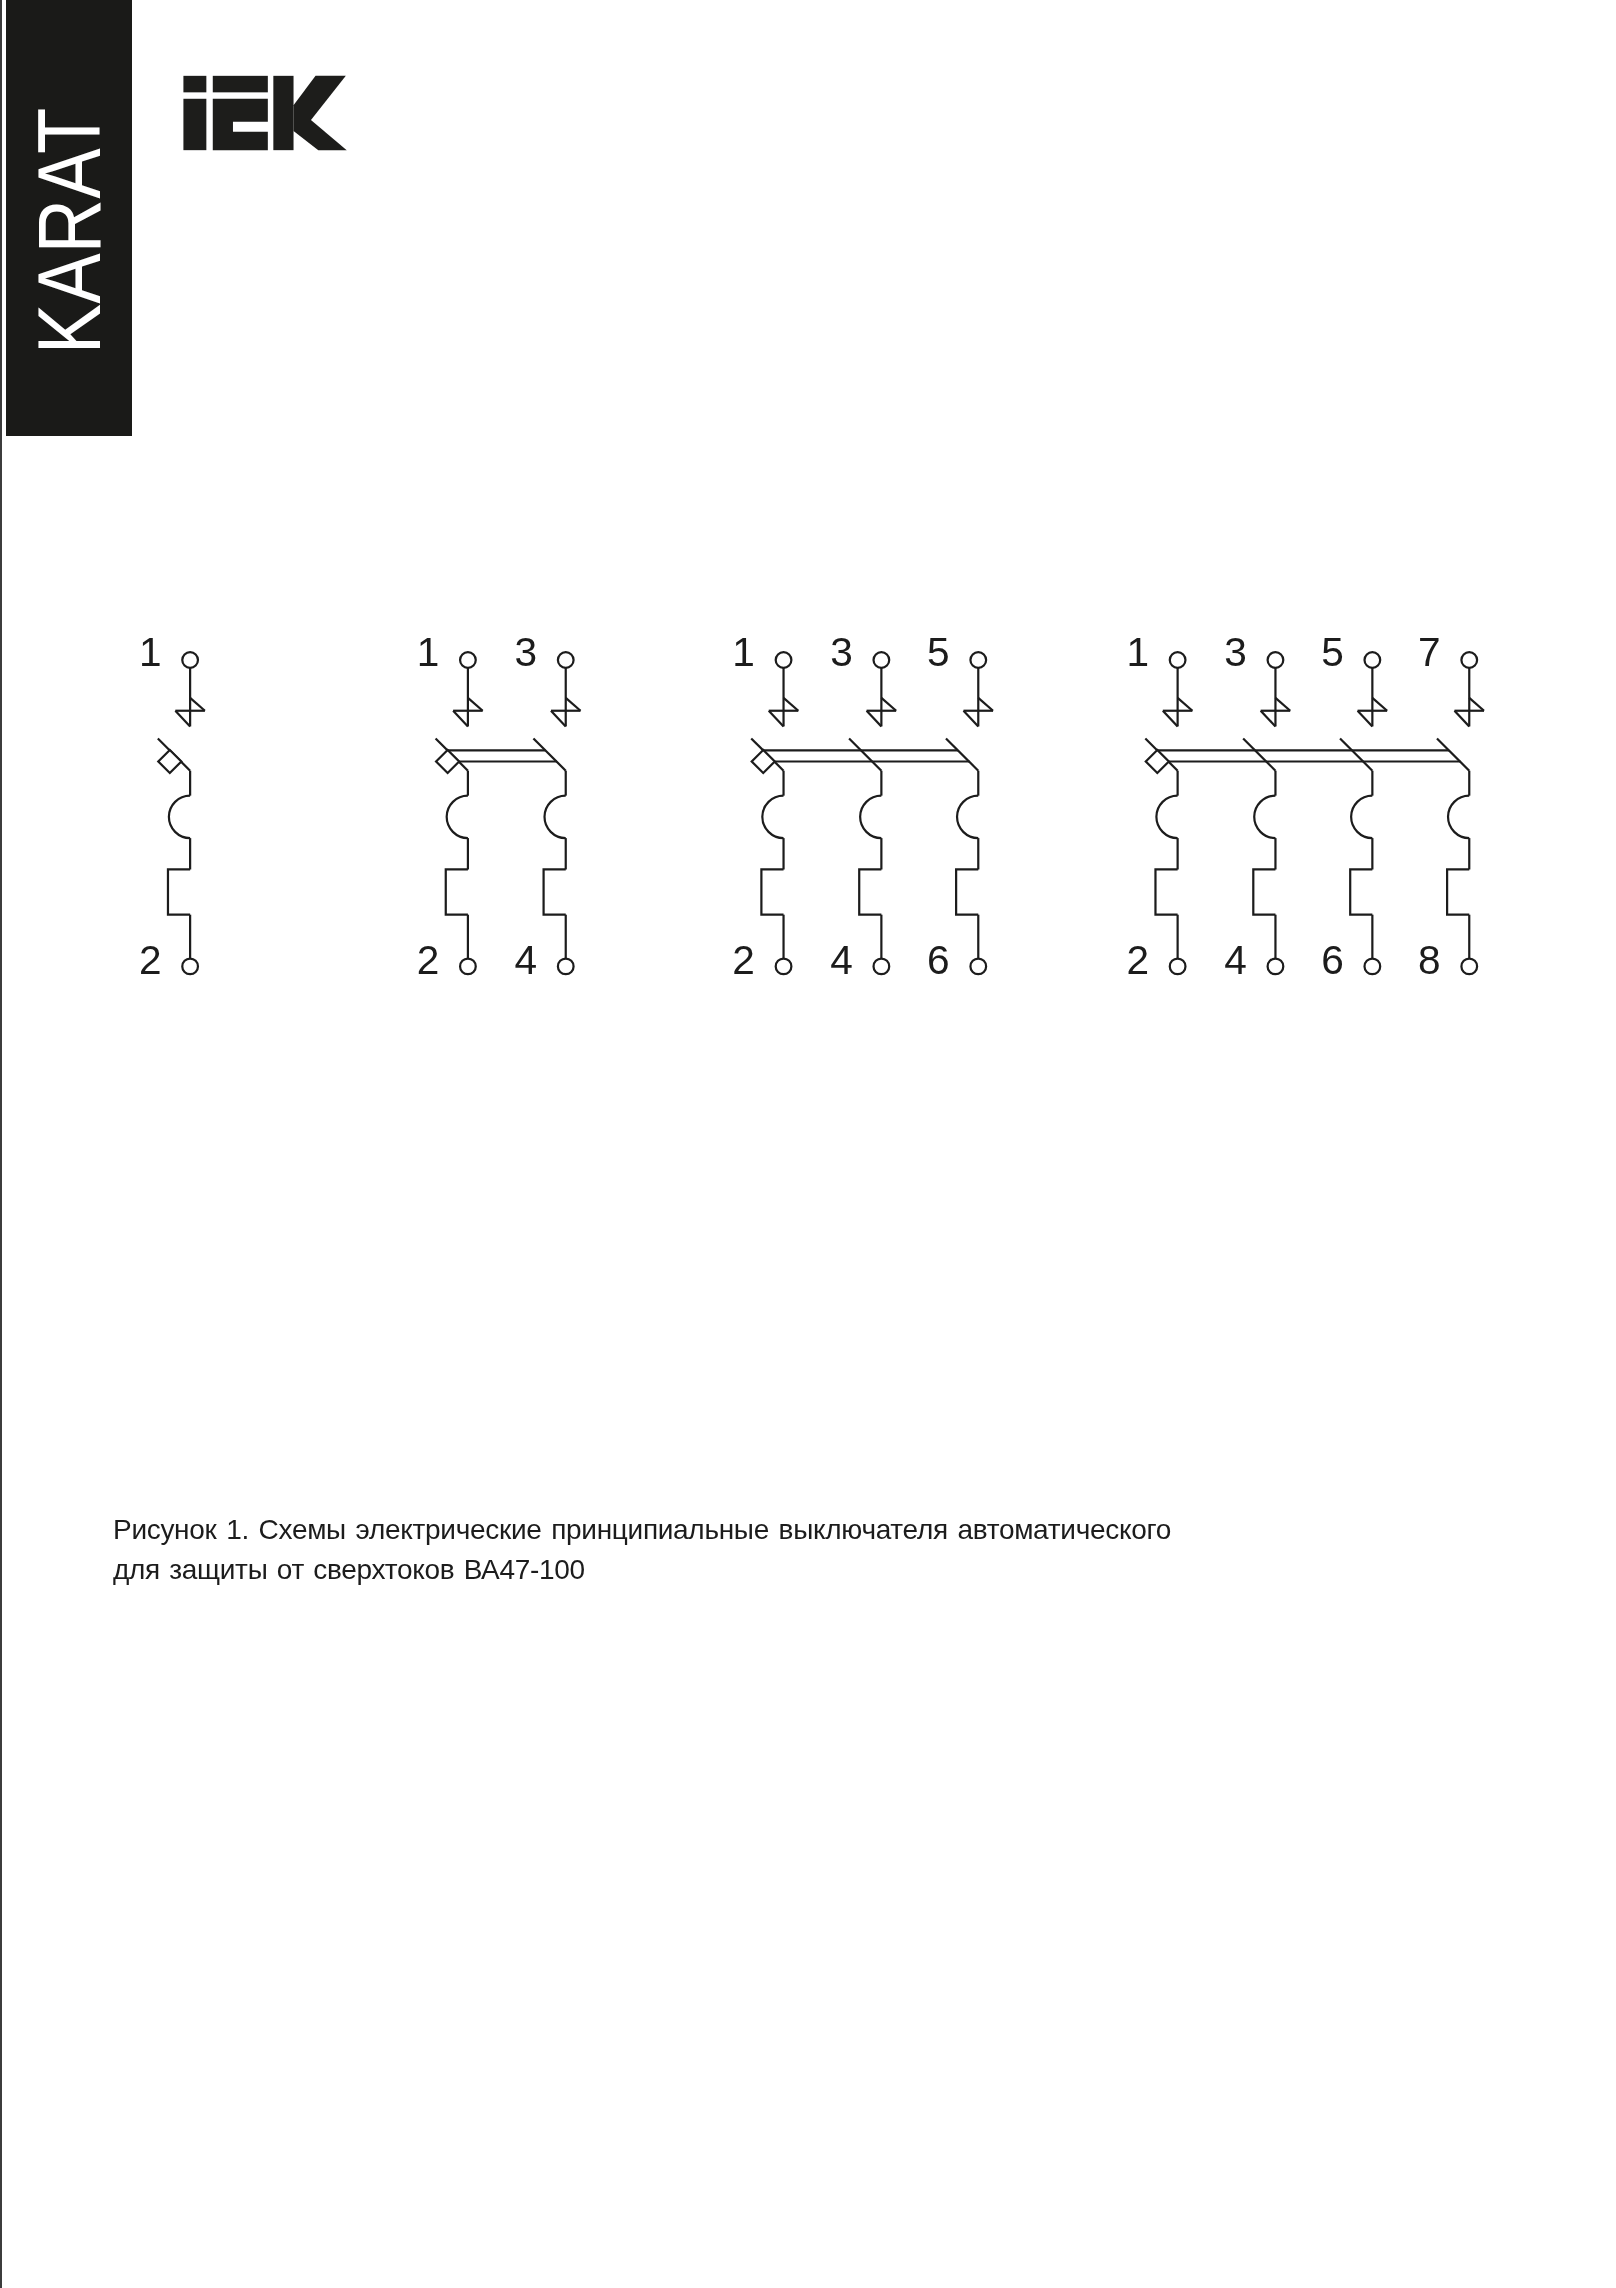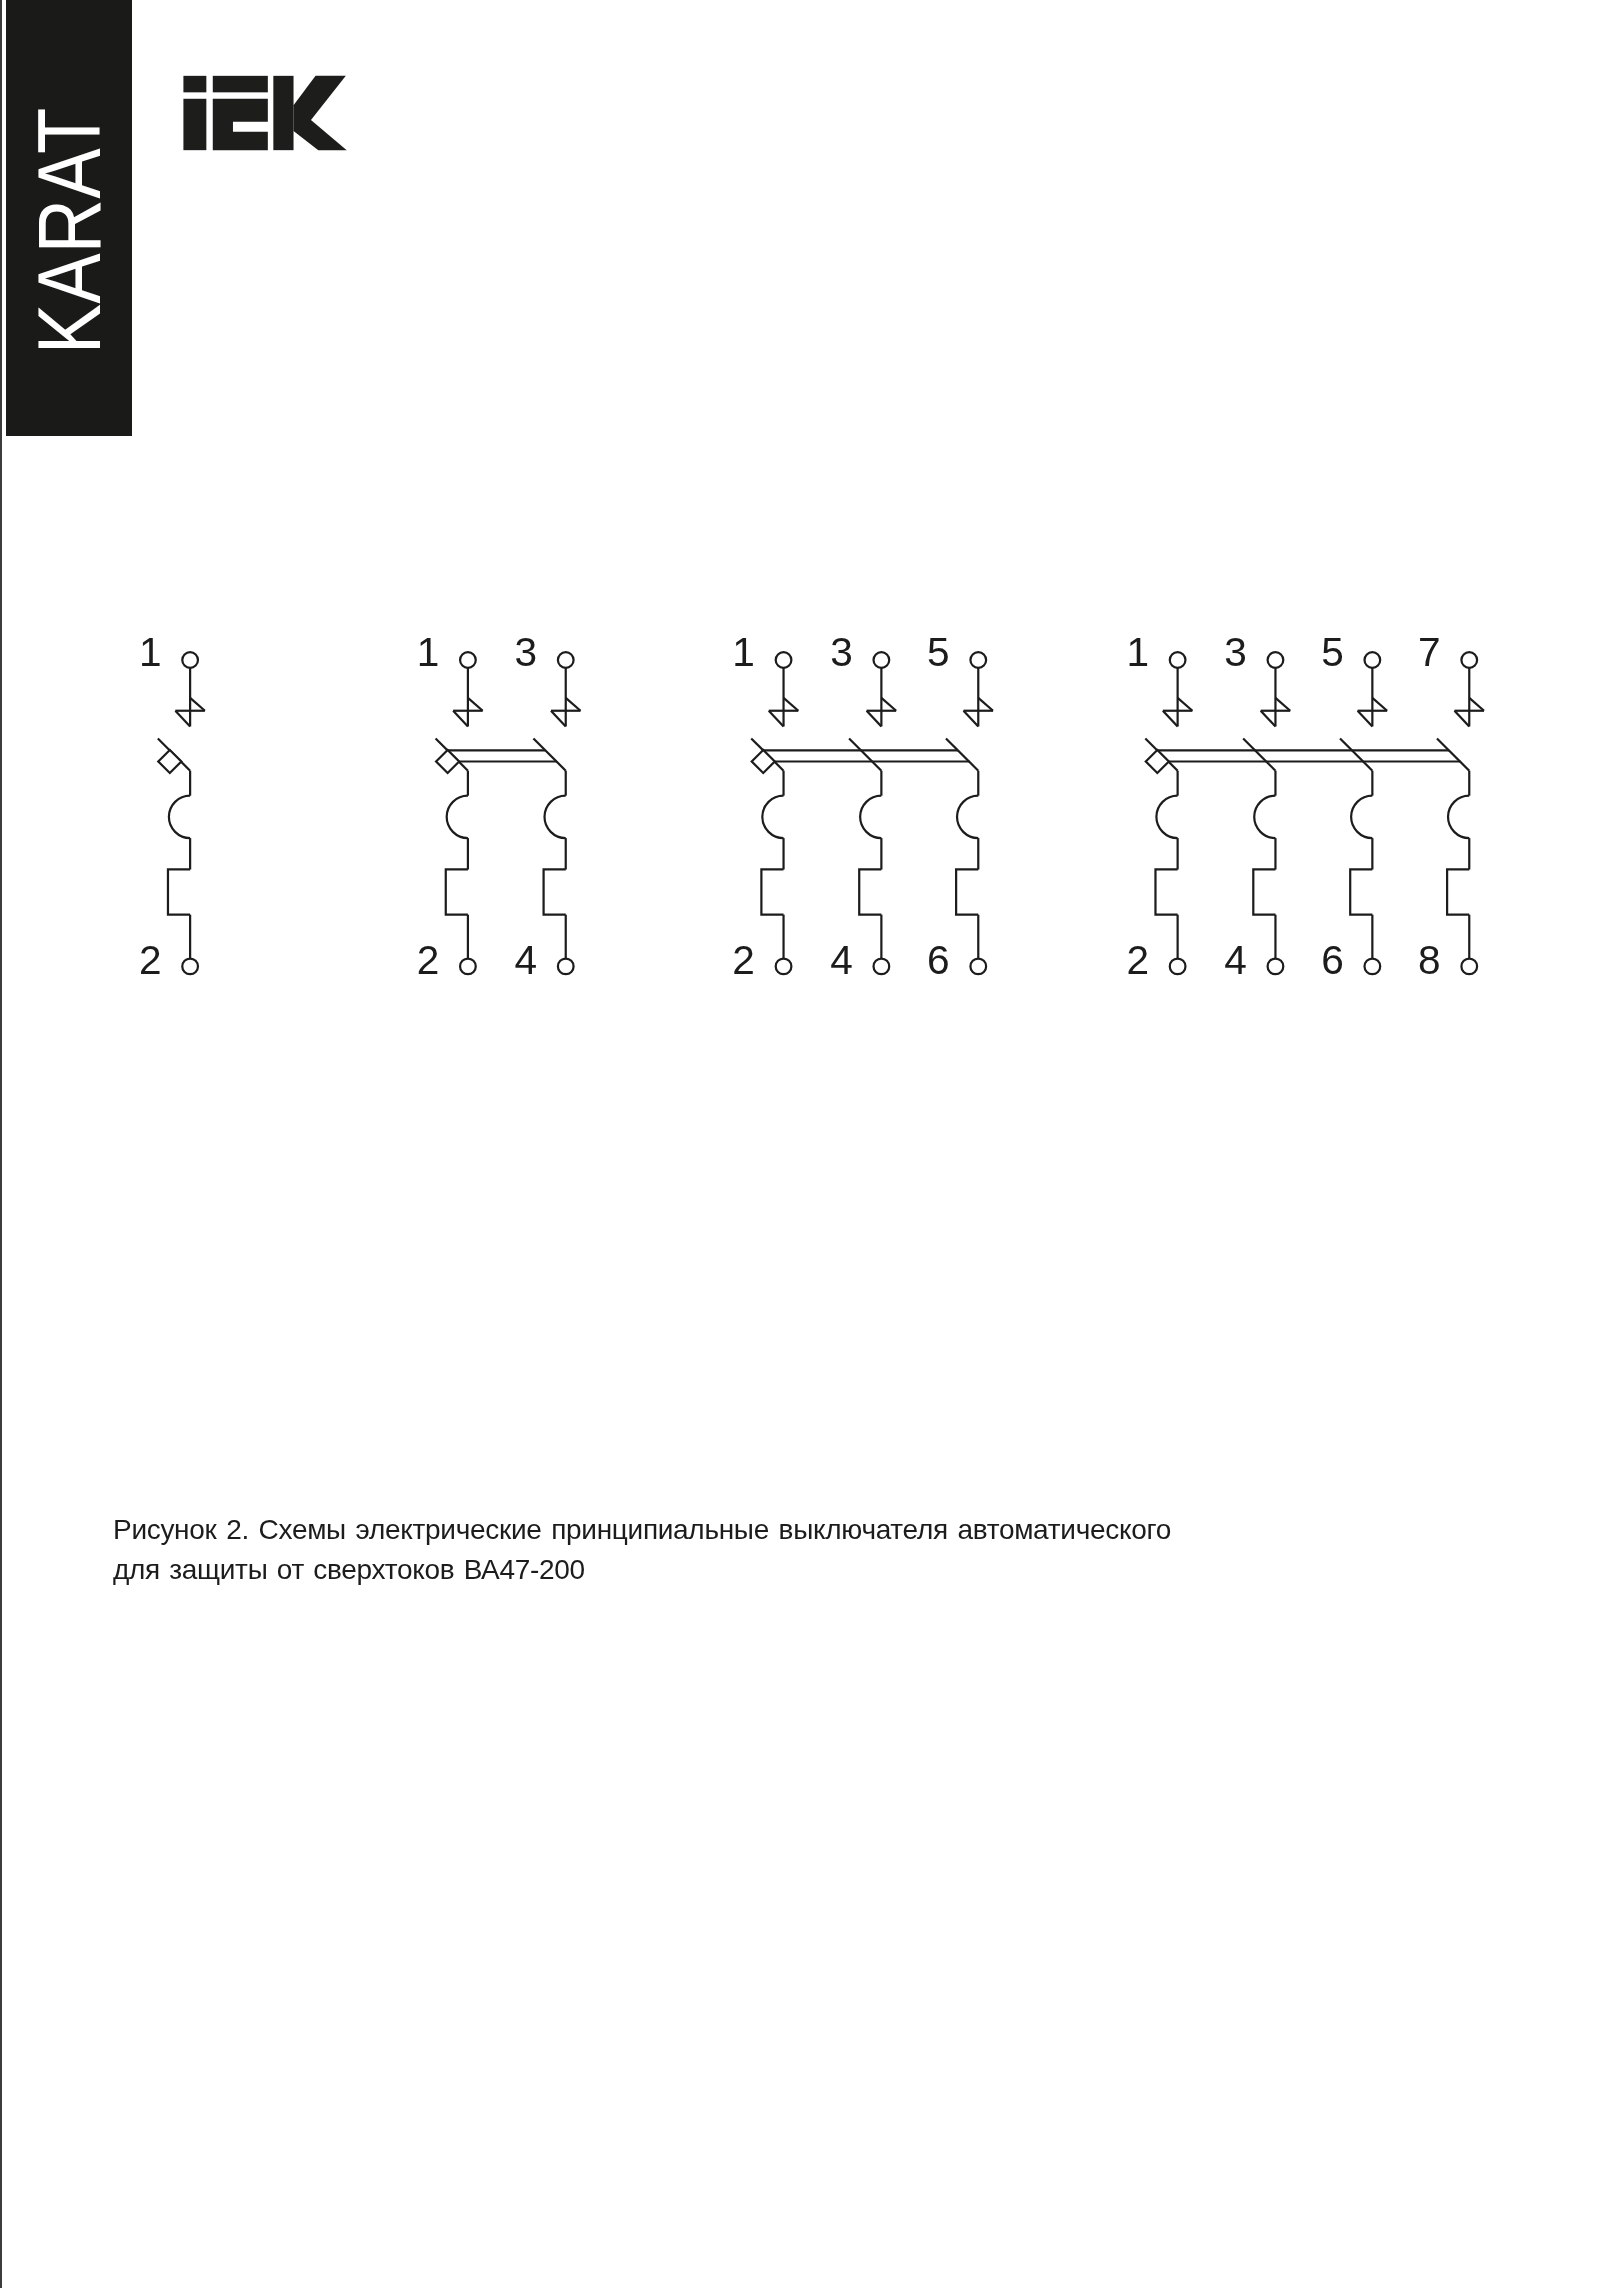--- a/index.html
+++ b/index.html
@@ -234,16 +234,16 @@
         <line x1="1592" y1="908" x2="1592" y2="942" stroke="#1c1c1c" stroke-width="2.4"></line>
         <path d="M 1592,942 H 1568 V 991 H 1592" fill="none" stroke="#1c1c1c" stroke-width="2.4"></path>
         <line x1="1592" y1="991" x2="1592" y2="1038.5" stroke="#1c1c1c" stroke-width="2.4"></line>
         <circle cx="1592" cy="1047" r="8.5" fill="#fff" stroke="#1c1c1c" stroke-width="2.4"></circle>
         <text x="1561" y="1055" text-anchor="end" fill="#1c1c1c">8</text>
       </g>
     </g>
   </svg>
 
 <div class="caption" style="color: rgb(28, 28, 28);">
-  <div class="l1">Рисунок 2. Схемы электрические принципиальные выключателя автоматического</div>
-  <div class="l2">для защиты от сверхтоков ВА47-200</div>
+  <div class="l1">Рисунок 1. Схемы электрические принципиальные выключателя автоматического</div>
+  <div class="l2">для защиты от сверхтоков ВА47-100</div>
 </div>
 
 
 </body></html>

